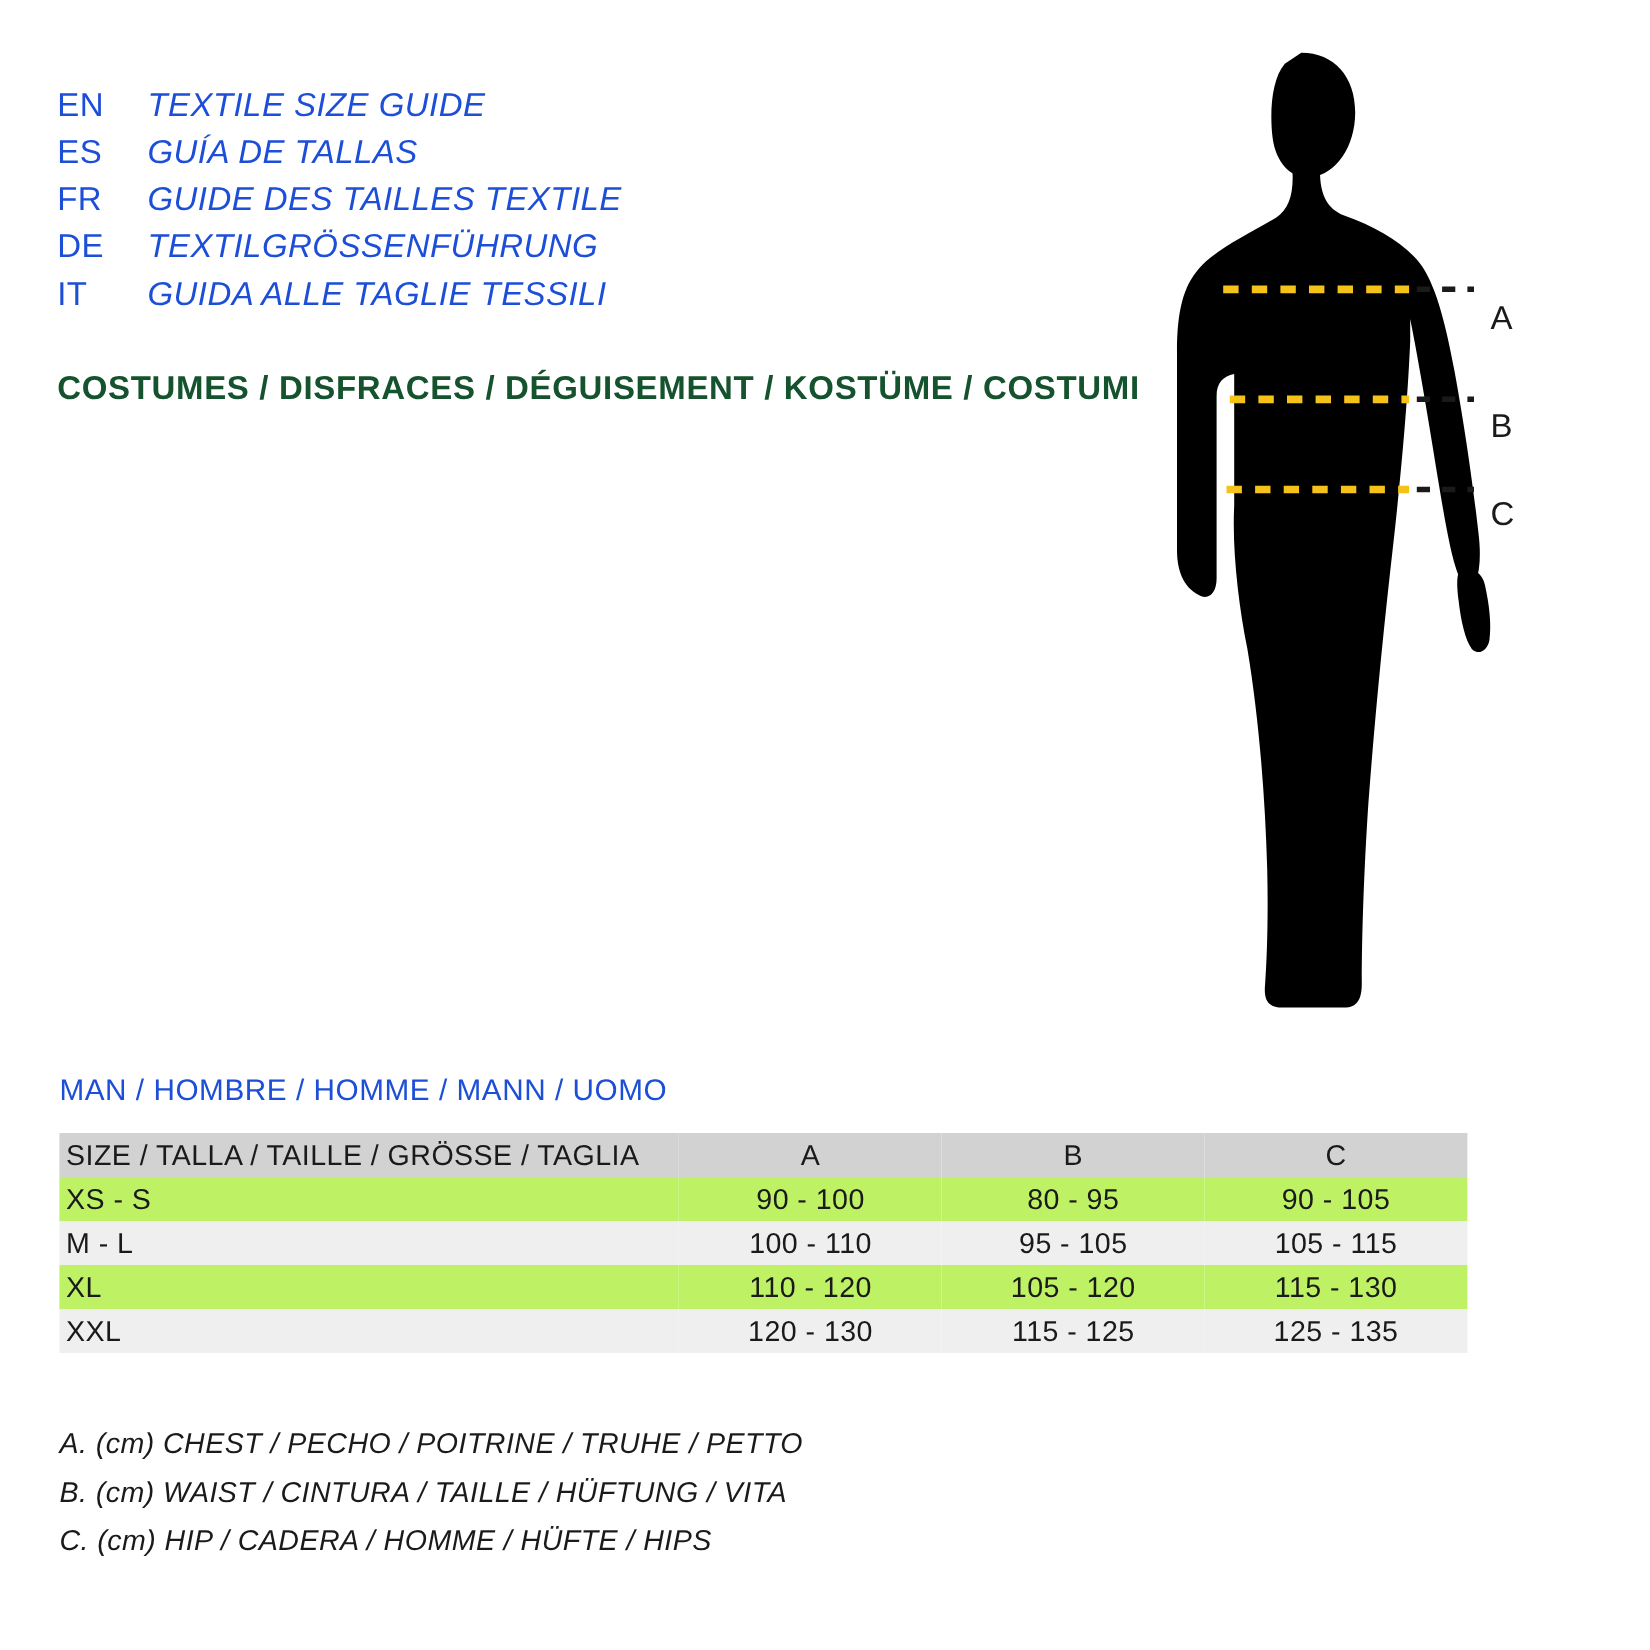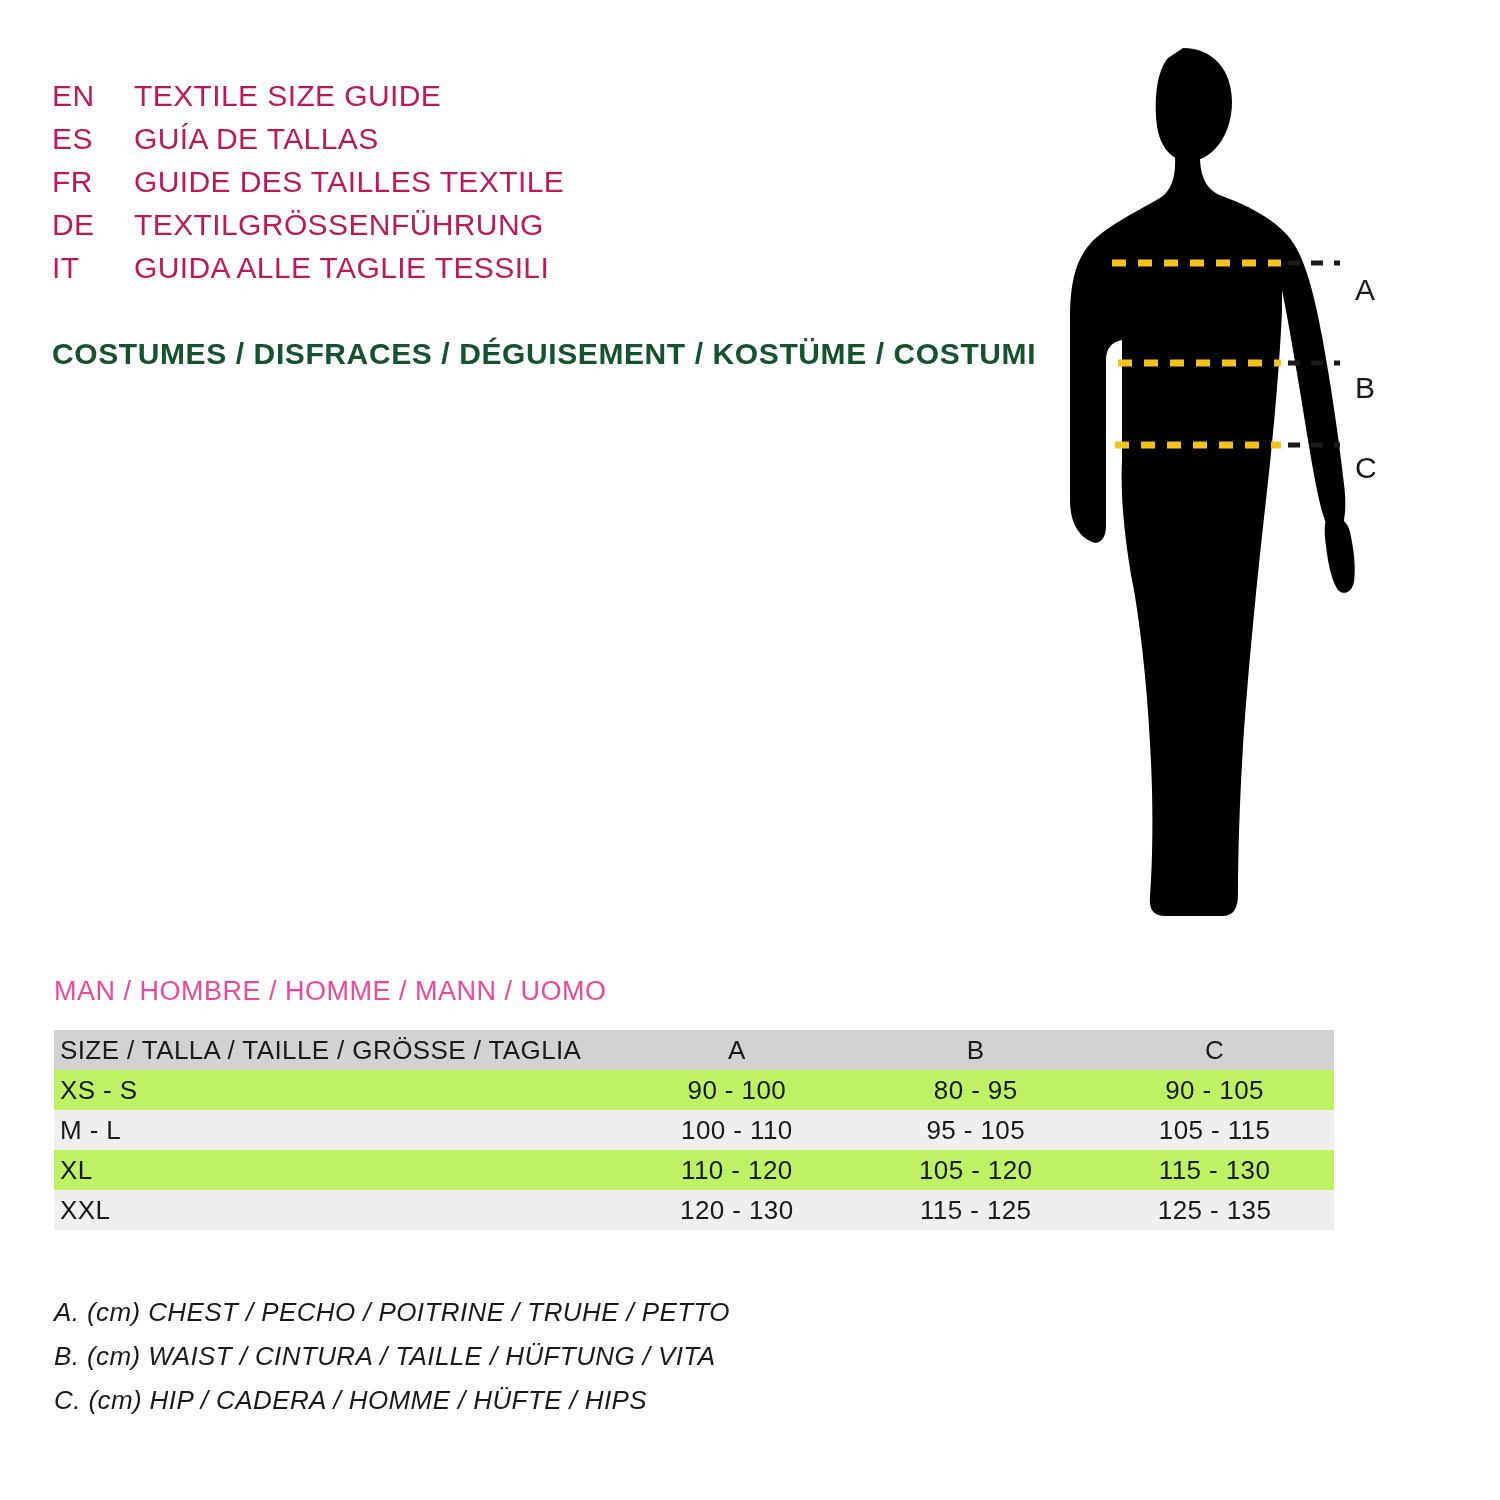--- a/index.html
+++ b/index.html
@@ -22,29 +22,30 @@
     left: 52px;
     top: 74px;
     width: 960px;
   }
   .lang-row {
     display: flex;
     align-items: center;
     font-size: 30px;
     line-height: 43px;
     letter-spacing: 0.4px;
-    color: #be185d;
+    color: #1d4ed8;
     white-space: nowrap;
   }
   .lang-code {
     width: 82px;
     flex: 0 0 82px;
   }
   .lang-text {
     flex: 1 1 auto;
+    font-style: italic;
   }
 
   .costumes-line {
     position: absolute;
     left: 52px;
     top: 337px;
     font-size: 30px;
     font-weight: bold;
     letter-spacing: 0.6px;
     white-space: nowrap;
@@ -73,21 +74,21 @@
   .marker-c { left: 355px; top: 421px; }
 
   
   .table-heading {
     position: absolute;
     left: 54px;
     top: 976px;
     font-size: 27px;
     letter-spacing: 0.5px;
     white-space: nowrap;
-    color: #ec4899;
+    color: #1d4ed8;
   }
 
   table.size-table {
     position: absolute;
     left: 54px;
     top: 1030px;
     width: 1280px;
     border-collapse: collapse;
     font-size: 26px;
     color: #1a1a1a;

